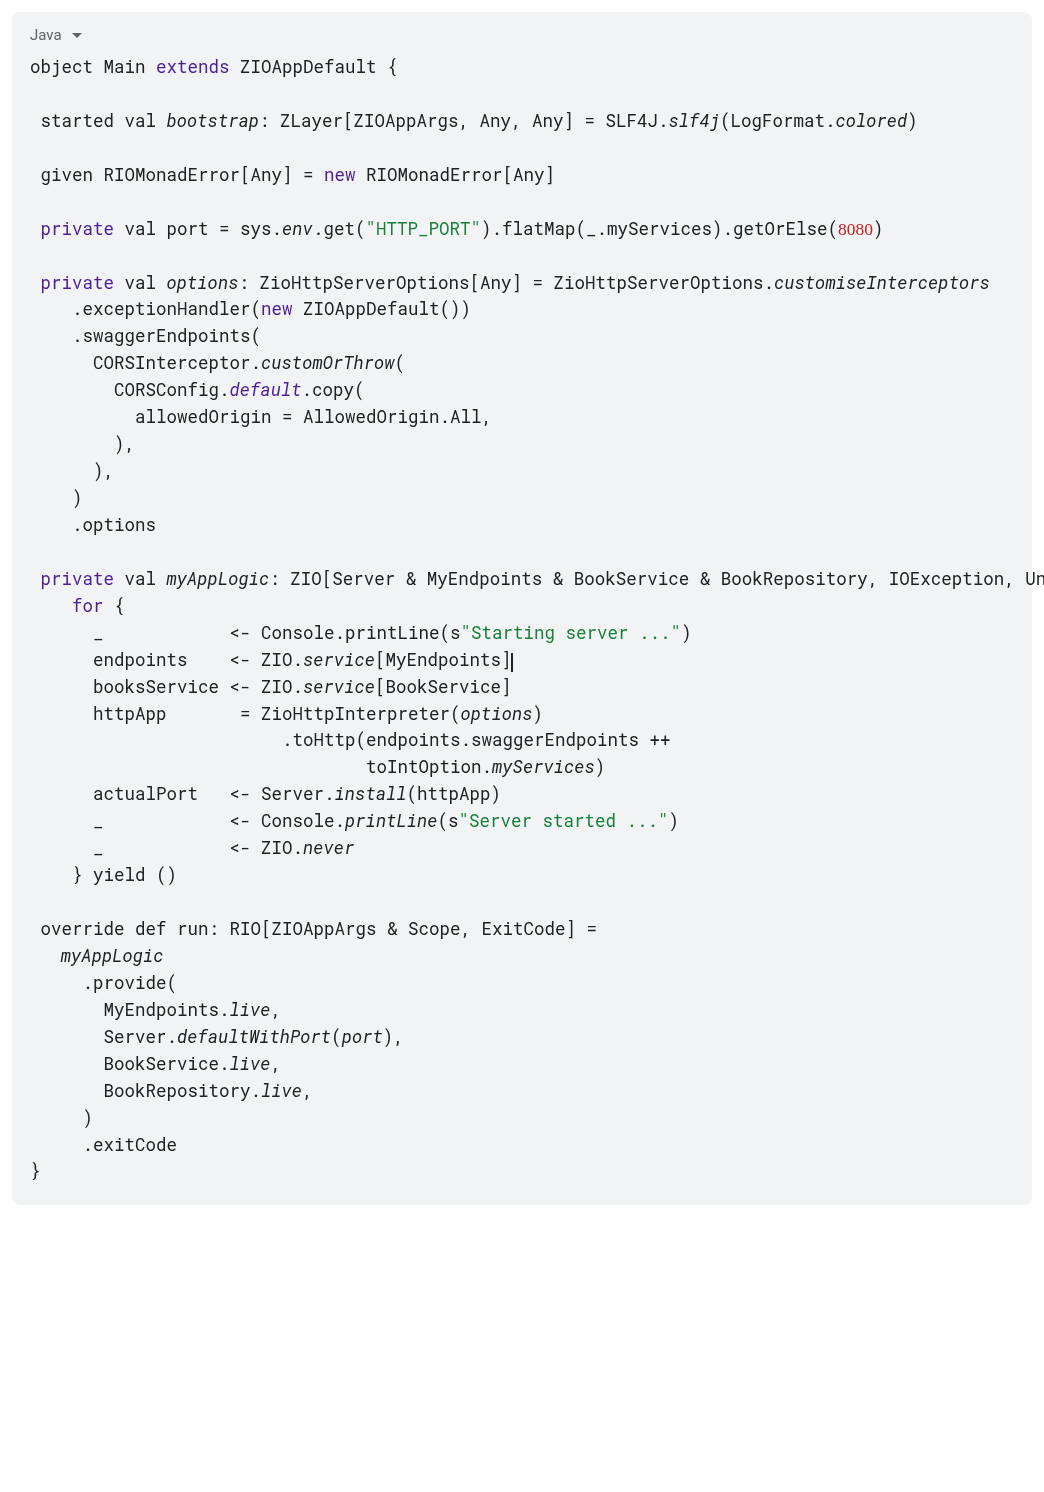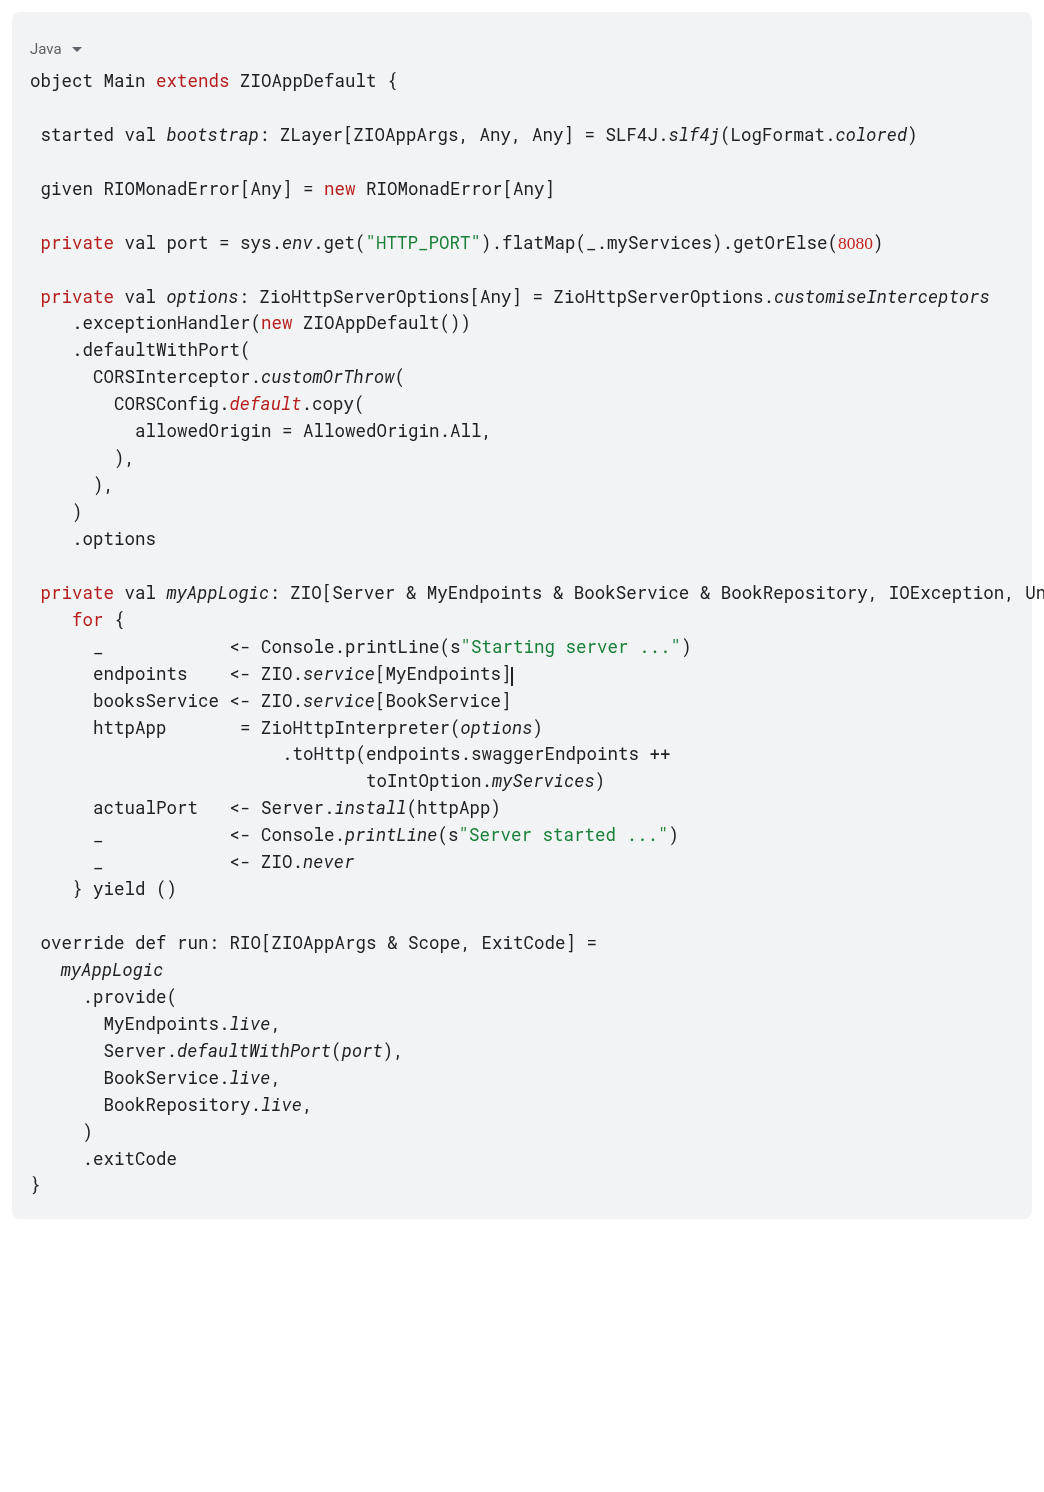--- a/index.html
+++ b/index.html
@@ -4,21 +4,21 @@
 <style>
   * { margin: 0; padding: 0; box-sizing: border-box; }
   body {
     background: #ffffff;
     font-family: -apple-system, BlinkMacSystemFont, "Segoe UI", Roboto, sans-serif;
     padding: 12px;
   }
   .code-block {
     background: #f1f3f4;
     border-radius: 8px;
-    padding: 28px 18px 20px 18px;
+    padding: 14px 18px 20px 18px;
     width: 1020px;
   }
   .header {
     display: flex;
     align-items: center;
     gap: 10px;
     margin-bottom: 10px;
   }
   .lang-label {
     color: #5f6368;
@@ -33,21 +33,21 @@
     border-top: 5px solid #5f6368;
   }
   pre {
     font-family: "Roboto Mono", "SFMono-Regular", Consolas, "Liberation Mono", Menlo, monospace;
     font-size: 17.5px;
     line-height: 1.54;
     color: #202124;
     white-space: pre;
     font-weight: 400;
   }
-  .kw { color: #b91c1c; }
+  .kw { color: #4c1d95; }
   .it { font-style: italic; }
   .str { color: #188038; }
   .num { color: #c5221f; font-family: Liberation Serif, serif; }
   .cursor {
     display: inline-block;
     width: 1.5px;
     height: 1.05em;
     background: #202124;
     vertical-align: text-bottom;
     margin-bottom: -1px;
@@ -64,21 +64,21 @@
 <pre><span>object Main </span><span class="kw">extends</span><span> ZIOAppDefault {</span>
 
 <span> started val </span><span class="it">bootstrap</span><span>: ZLayer[ZIOAppArgs, Any, Any] = SLF4J.</span><span class="it">slf4j</span><span>(LogFormat.</span><span class="it">colored</span><span>)</span>
 
 <span> given RIOMonadError[Any] = </span><span class="kw">new</span><span> RIOMonadError[Any]</span>
 
 <span class="kw"> private</span><span> val port = sys.</span><span class="it">env</span><span>.get(</span><span class="str">"HTTP_PORT"</span><span>).flatMap(_.myServices).getOrElse(</span><span class="num">8080</span><span>)</span>
 
 <span class="kw"> private</span><span> val </span><span class="it">options</span><span>: ZioHttpServerOptions[Any] = ZioHttpServerOptions.</span><span class="it">customiseInterceptors</span>
 <span>    .exceptionHandler(</span><span class="kw">new</span><span> ZIOAppDefault())</span>
-<span>    .defaultWithPort(</span>
+<span>    .swaggerEndpoints(</span>
 <span>      CORSInterceptor.</span><span class="it">customOrThrow</span><span>(</span>
 <span>        CORSConfig.</span><span class="it kw">default</span><span>.copy(</span>
 <span>          allowedOrigin = AllowedOrigin.All,</span>
 <span>        ),</span>
 <span>      ),</span>
 <span>    )</span>
 <span>    .options</span>
 
 <span class="kw"> private</span><span> val </span><span class="it">myAppLogic</span><span>: ZIO[Server &amp; MyEndpoints &amp; BookService &amp; BookRepository, IOException, Unit] =</span>
 <span class="kw">    for</span><span> {</span>

